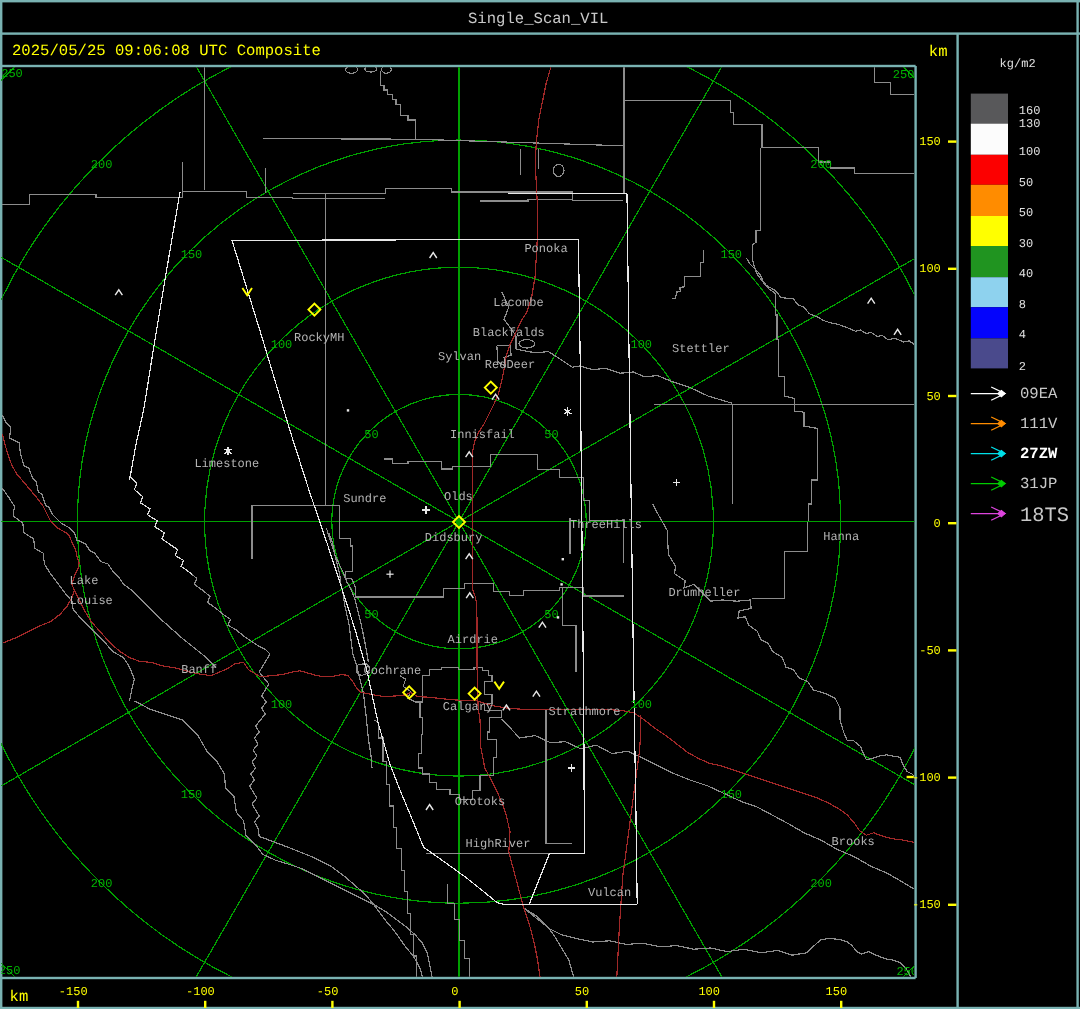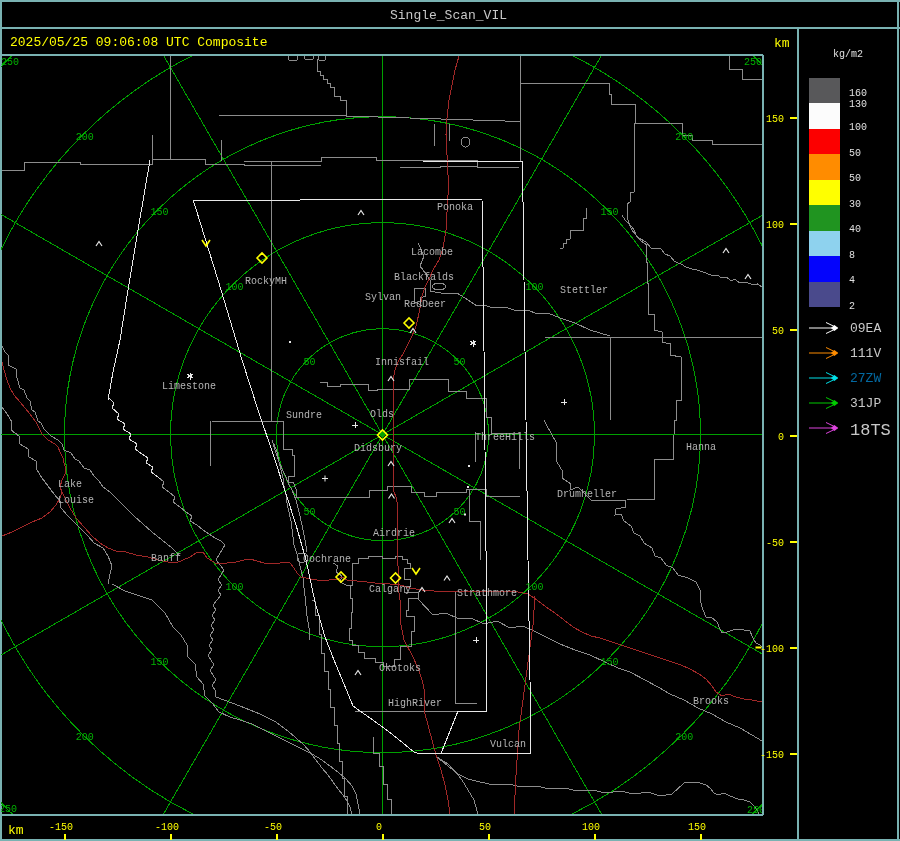--- a/index.html
+++ b/index.html
@@ -73,21 +73,21 @@
 <div class="txt" style="left:849px;top:122.0px;font-size:10px;color:#e0e0e0;">100</div>
 <div class="txt" style="left:849px;top:147.5px;font-size:10px;color:#e0e0e0;">50</div>
 <div class="txt" style="left:849px;top:173.0px;font-size:10px;color:#e0e0e0;">50</div>
 <div class="txt" style="left:849px;top:198.5px;font-size:10px;color:#e0e0e0;">30</div>
 <div class="txt" style="left:849px;top:224.0px;font-size:10px;color:#e0e0e0;">40</div>
 <div class="txt" style="left:849px;top:249.5px;font-size:10px;color:#e0e0e0;">8</div>
 <div class="txt" style="left:849px;top:275.0px;font-size:10px;color:#e0e0e0;">4</div>
 <div class="txt" style="left:849px;top:300.5px;font-size:10px;color:#e0e0e0;">2</div>
 <div class="txt" style="left:850px;top:321px;font-size:13px;color:#c8c8c8;">09EA</div>
 <div class="txt" style="left:850px;top:346px;font-size:13px;color:#c8c8c8;">111V</div>
-<div class="txt" style="left:850px;top:371px;font-size:13px;color:#0369a1;">27ZW</div>
+<div class="txt" style="left:850px;top:371px;font-size:13px;color:#ffffff;font-weight:bold;">27ZW</div>
 <div class="txt" style="left:850px;top:396px;font-size:13px;color:#c8c8c8;">31JP</div>
 <div class="txt" style="left:850px;top:421px;font-size:17px;color:#c8c8c8;">18TS</div>
 <svg style="position:absolute;left:800px;top:315px" width="100" height="126" viewBox="800 315 100 126" fill="none">
 <g stroke="#ffffff">
       <line x1="809" y1="328" x2="834" y2="328"></line>
       <polyline points="826,322.5 837.5,328 826,333.5"></polyline>
       <polygon points="831.5,328 834.5,325.5 837.5,328 834.5,330.5" fill="#ffffff"></polygon>
     </g>
 <g stroke="#ff8c00">
       <line x1="809" y1="353" x2="834" y2="353"></line>

